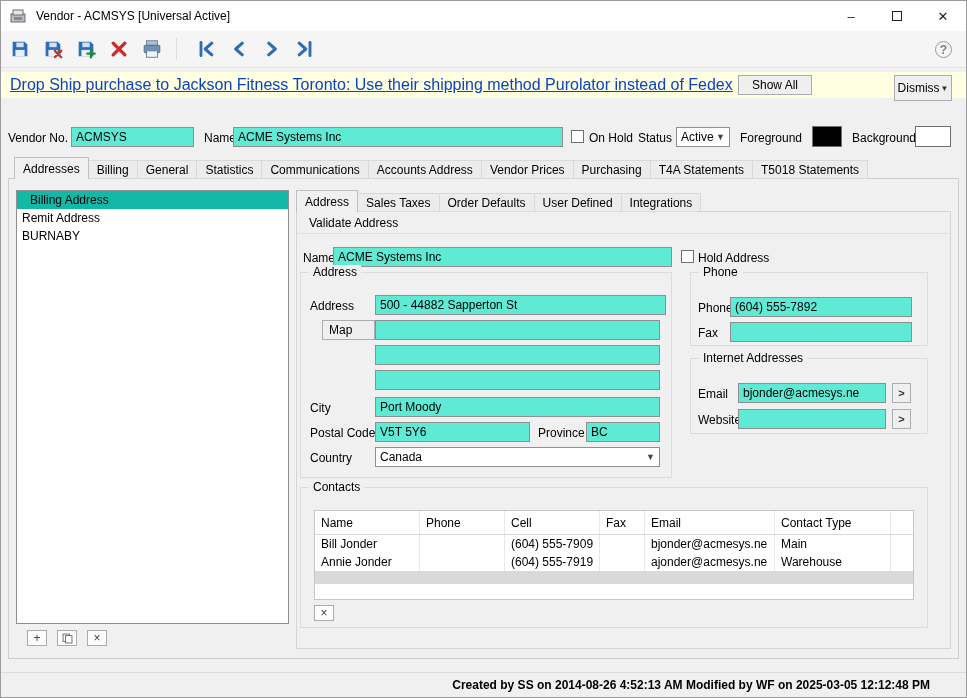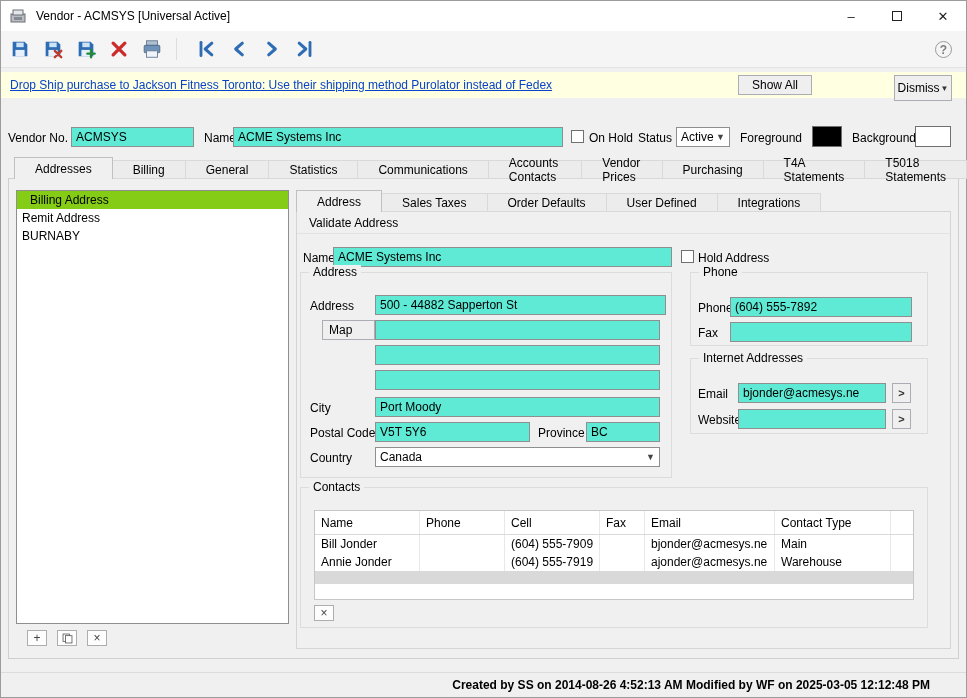--- a/index.html
+++ b/index.html
@@ -16,46 +16,46 @@
   .win-btn.max span { display:block; width:10px; height:10px; border:1px solid #222; }
 
   
   .toolbar { position:absolute; left:1px; top:31px; width:965px; height:37px; background:#f5f5f5; border-bottom:1px solid #e3e3e3; display:flex; align-items:center; }
   .tool-ico { width:28px; height:26px; display:flex; align-items:center; justify-content:center; margin-left:5px; }
   .tool-sep { width:1px; height:22px; background:#dddddd; margin:0 10px; }
   .help-circle { position:absolute; right:14px; top:10px; width:17px; height:17px; border:1px solid #9a9a9a; border-radius:50%; color:#7d7d7d; font-size:12px; font-weight:bold; display:flex; align-items:center; justify-content:center; }
 
   
   .notify { position:absolute; left:1px; top:72px; width:965px; height:26px; background:#ffffe1; display:flex; align-items:center; }
-  .notify-link { margin-left:9px; color:#0a43c9; text-decoration:underline; font-size:12px; }
+  .notify-link { margin-left:9px; color:#0a43c9; text-decoration:underline; font-size:16px; }
   .btn { border:1px solid #abadb3; background:#efefef; font-size:12px; display:flex; align-items:center; justify-content:center; cursor:default; }
   .showall-btn { position:absolute; right:154px; top:3px; width:74px; height:20px; }
   .dismiss-btn { position:absolute; right:14px; top:3px; width:58px; height:20px; padding:12px; }
   .dismiss-btn .txt { flex:1; text-align:center; }
   .dismiss-btn .arr { width:14px; border-left:1px solid #abadb3; height:100%; display:flex; align-items:center; justify-content:center; font-size:8px; color:#333; }
 
   
   .label { position:absolute; font-size:12px; white-space:nowrap; }
   .input { position:absolute; border:1px solid #8f8f8f; background:#5eead4; font-family:"Liberation Sans","DejaVu Sans",sans-serif; font-size:12px; padding:1px 4px; outline:none; }
   .checkbox { position:absolute; width:13px; height:13px; border:1px solid #707070; background:#fff; }
   .select { position:absolute; border:1px solid #8f8f8f; background:#fff; display:flex; align-items:center; padding-left:4px; font-size:12px; }
   .select .chev { margin-left:auto; margin-right:4px; font-size:9px; color:#444; }
   .swatch { position:absolute; border:1px solid #707070; }
 
   
   .tabstrip { position:absolute; left:14px; top:157px; display:flex; align-items:flex-end; height:22px; z-index:3; }
-  .tab { height:19px; padding:0 20px; display:flex; align-items:center; background:#ececec; border:1px solid #d9d9d9; border-left:none; font-size:12px; cursor:default; }
+  .tab { height:19px; padding:0 8px; display:flex; align-items:center; background:#ececec; border:1px solid #d9d9d9; border-left:none; font-size:12px; cursor:default; }
   .tab:first-child { border-left:1px solid #d9d9d9; }
   .tab.active { height:22px; background:#f0f0f0; border:1px solid #c0c0c0; border-bottom:none; position:relative; z-index:4; }
   .panel { position:absolute; left:8px; top:178px; width:951px; height:481px; background:#f0f0f0; border:1px solid #cfcfcf; }
 
   
   .listbox { position:absolute; left:16px; top:190px; width:273px; height:434px; background:#fff; border:1px solid #8f8f8f; overflow:hidden; }
   .list-item { height:18px; line-height:18px; padding-left:5px; font-size:12px; cursor:default; }
-  .list-item.selected { background:#84cc16;padding-left:13px; }
+  .list-item.selected { background:#14b8a6;padding-left:13px; }
   .mini-btn { position:absolute; width:20px; height:16px; border:1px solid #adadad; background:#fdfdfd; display:flex; align-items:center; justify-content:center; font-size:12px; color:#444; line-height:1; cursor:default; }
 
   
   .subtabstrip { position:absolute; left:296px; top:191px; display:flex; align-items:flex-end; height:21px; z-index:3; }
   .rightpanel { position:absolute; left:296px; top:211px; width:655px; height:438px; background:#f0f0f0; border:1px solid #d5d5d5; }
   .validate-bar { position:absolute; left:297px; top:213px; width:653px; height:21px; border-bottom:1px solid #e2e2e2; display:flex; align-items:center; padding-left:12px; font-size:12px; cursor:default; }
 
   
   .groupbox { position:absolute; border:1px solid #dcdcdc; }
   .grouptitle { position:absolute; top:-8px; left:8px; background:#f0f0f0; padding:0 4px; font-size:12px; }
@@ -187,21 +187,21 @@
   <div class="swatch" style="left: 812px; top: 126px; width: 30px; height: 21px; background-color: rgb(0, 0, 0);"></div>
   <div class="label" style="left:852px; top:131px;">Background</div>
   <div class="swatch" style="left: 915px; top: 126px; width: 36px; height: 21px; background-color: rgb(255, 255, 255);"></div>
 
   <div class="tabstrip">
     <div class="tab active">Addresses</div>
     <div class="tab">Billing</div>
     <div class="tab">General</div>
     <div class="tab">Statistics</div>
     <div class="tab">Communications</div>
-    <div class="tab">Accounts Contacts</div>
+    <div class="tab">Accounts Address</div>
     <div class="tab">Vendor Prices</div>
     <div class="tab">Purchasing</div>
     <div class="tab">T4A Statements</div>
     <div class="tab">T5018 Statements</div>
   </div>
 
   <div class="panel"></div>
 
   <div class="listbox">
     <div class="list-item selected">Billing Address</div>

